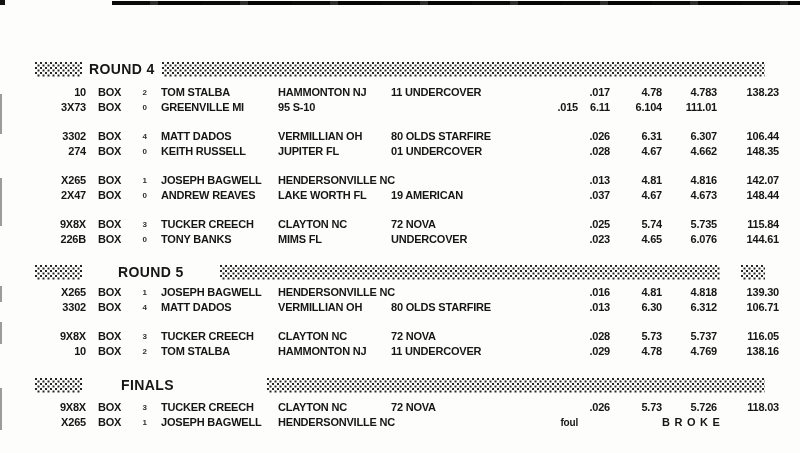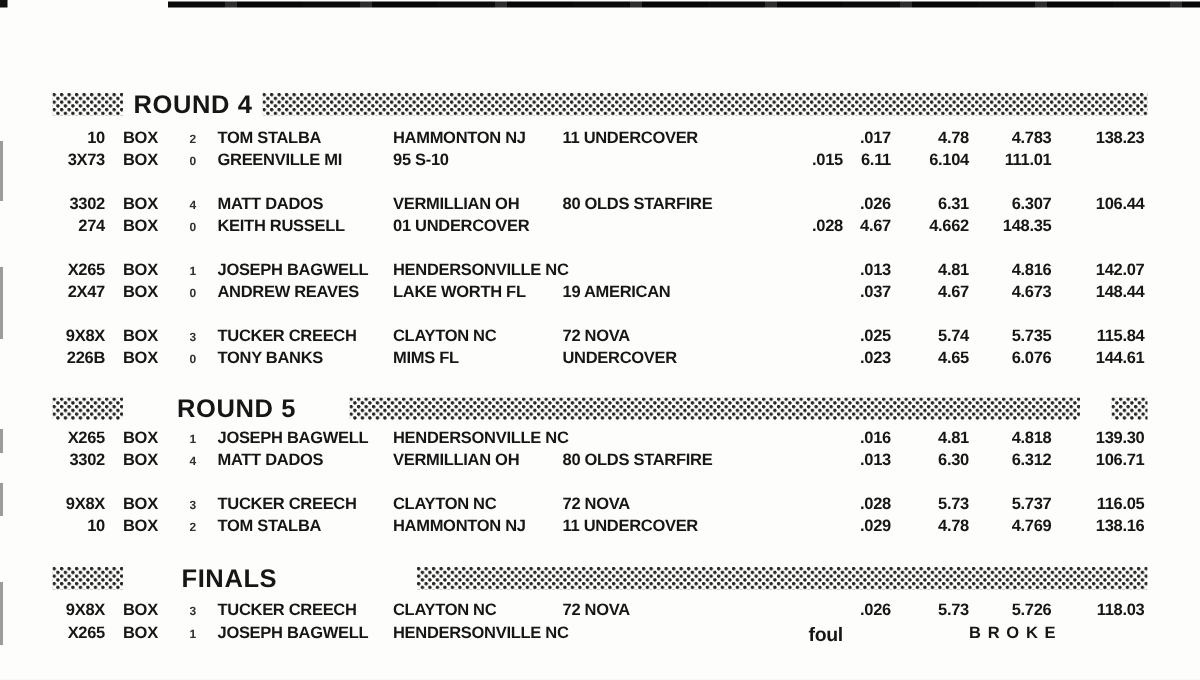--- a/index.html
+++ b/index.html
@@ -32,42 +32,42 @@
       radial-gradient(circle at 1.1px 1.1px, #262626 1px, transparent 1.35px),
       radial-gradient(circle at 1.1px 1.1px, #262626 1px, transparent 1.35px);
     background-size:5px 5px, 5px 5px;
     background-position:0 0, 2.5px 2.5px;
   }
   .band .seg-left { width:47px; }
   .band .seg-right { flex:1; }
   .band .gap { width:22px; background:#fdfdfb; }
   .band-label {
     background:#fdfdfb;
-    font-size:17px; font-weight:bold; letter-spacing:0.4px;
+    font-size:14px; font-weight:bold; letter-spacing:0.4px;
     line-height:15px; padding:0 7px;
     white-space:nowrap;
   }
   .patch { position:absolute; width:24px; height:15px; }
 
   
-  .rows { position:absolute; left:0; width:784px; }
+  .rows { position:absolute; left:16px; width:784px; }
   .pair { margin-bottom:14px; }
   .pair:last-child { margin-bottom:0; }
   .row {
     display:grid;
     grid-template-columns:72px 40px 33px 117px 113px 145px 42px 32px 52px 55px 62px;
     height:15px; line-height:15px;
     font-size:11px; font-weight:bold; letter-spacing:-0.2px;
     white-space:nowrap;
   }
   .cell { overflow:visible; }
   .cell.car  { text-align:right; padding-right:2px; }
   .cell.cls  { padding-left:10px; }
   .cell.wins { text-align:center; font-size:8px; color:#303030; }
-  .cell.note { text-align:right; font-size:13px; }
+  .cell.note { text-align:right; font-size:10px; }
   .cell.num  { text-align:right; }
   .cell.broke { letter-spacing:4.5px; text-align:right; }
 </style>
 </head>
 <body>
 
 <div id="page">
 
   <div class="artifact" id="top-scan-line"></div>
   <div class="artifact" id="corner-mark"></div>
@@ -122,20 +122,21 @@
     <span class="cell rt num">.026</span>
     <span class="cell dial num">6.31</span>
     <span class="cell et num">6.307</span>
     <span class="cell mph num">106.44</span>
   </div>
         <div class="row">
     <span class="cell car">274</span>
     <span class="cell cls">BOX</span>
     <span class="cell wins">0</span>
     <span class="cell driver">KEITH RUSSELL</span>
+    <span class="cell home">JUPITER FL</span>
     <span class="cell vehicle">01 UNDERCOVER</span>
     <span class="cell note"></span>
     <span class="cell rt num">.028</span>
     <span class="cell dial num">4.67</span>
     <span class="cell et num">4.662</span>
     <span class="cell mph num">148.35</span>
   </div>
       </div>
       <div class="pair">
         <div class="row">

